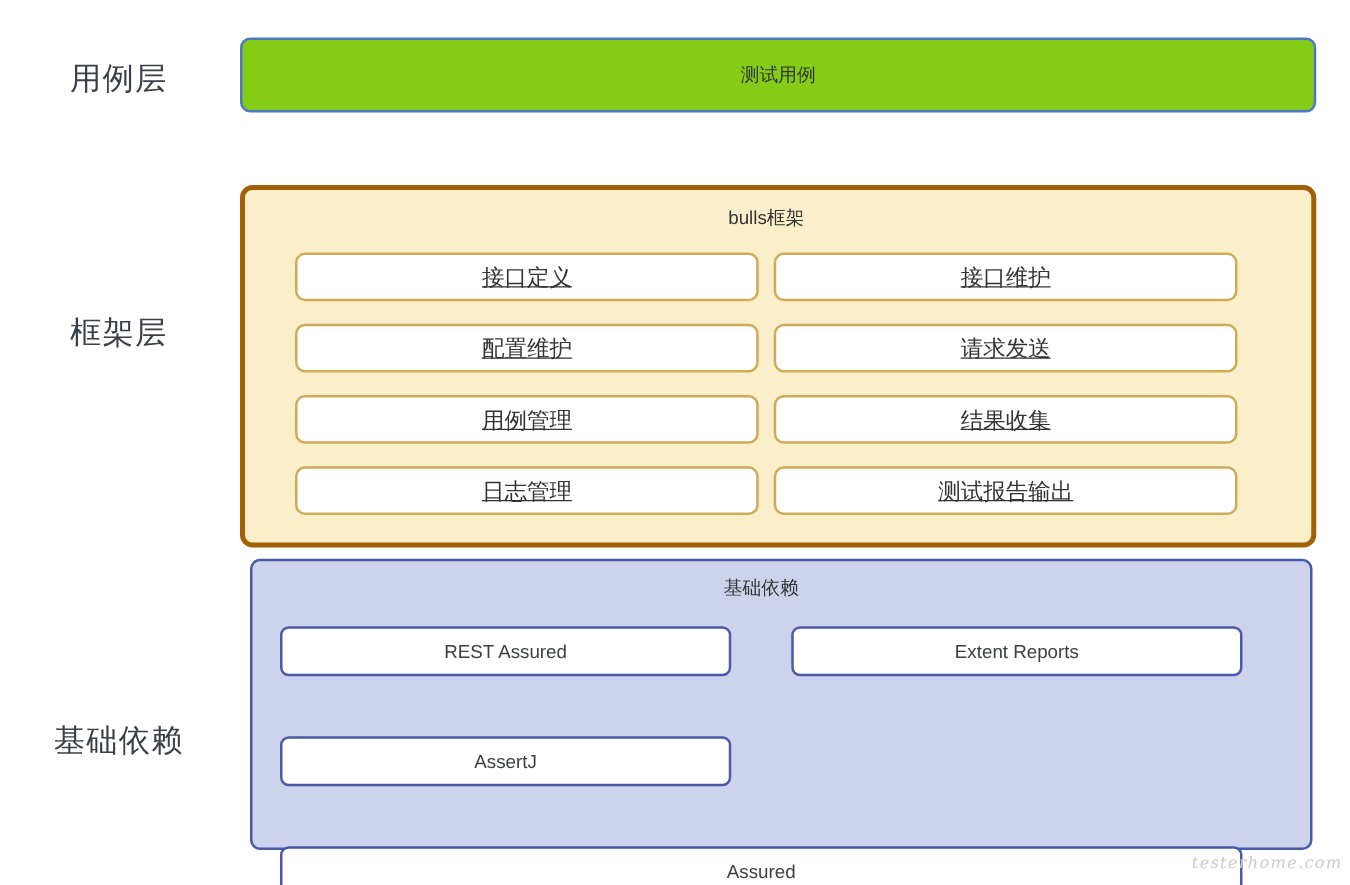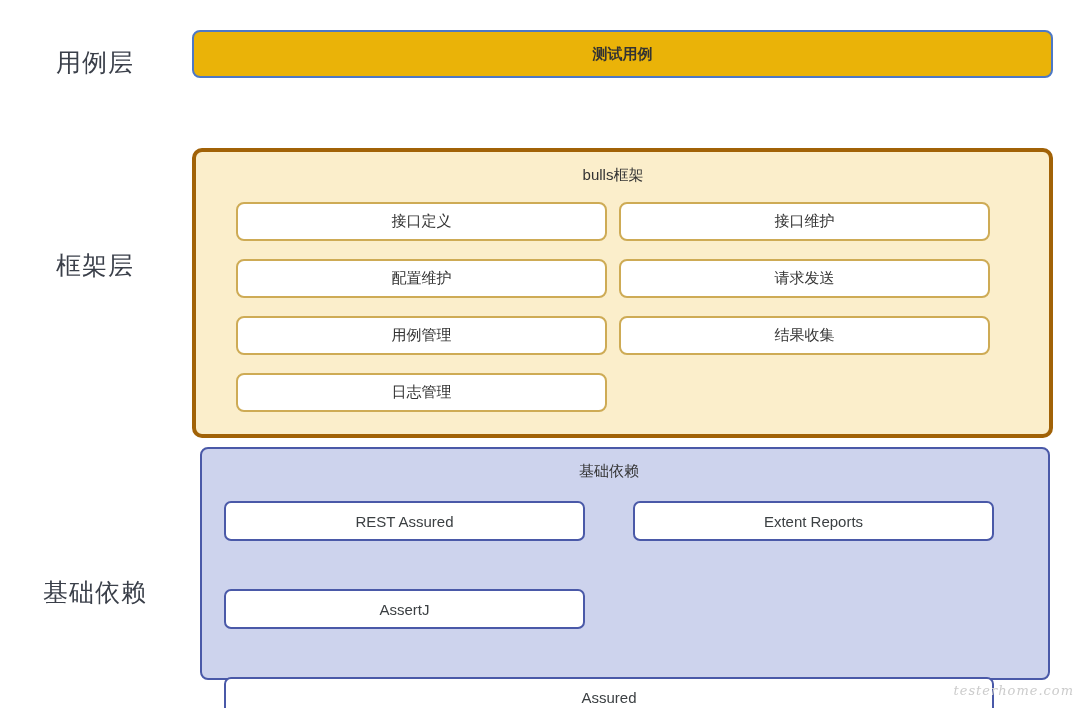--- a/index.html
+++ b/index.html
@@ -27,27 +27,26 @@
     letter-spacing: 1px;
   }
   #label-usecase  { top: 46px; }
   #label-framework{ top: 249px; text-align: center; }
   #label-base     { top: 576px; }
 
   
   .usecase-box {
     position: absolute;
     left: 192px; top: 30px;
-    width: 861px; height: 48px;
-    background: #eab308;
+    width: 861px; height: 60px;
+    background: #84cc16;
     border: 2px solid #4d78c6;
     border-radius: 8px;
     display: flex; align-items: center; justify-content: center;
     font-size: 15px;
-    font-weight: bold;
   }
 
   
   .framework-container {
     position: absolute;
     left: 192px; top: 122px;
     width: 861px; height: 290px;
     background: #fbeecb;
     border: 4px solid #a16207;
     border-radius: 10px;
@@ -67,21 +66,22 @@
     grid-template-columns: 1fr 1fr;
     column-gap: 12px;
     row-gap: 18px;
   }
   .module-box {
     height: 39px;
     background: #ffffff;
     border: 2px solid #ceab55;
     border-radius: 8px;
     display: flex; align-items: center; justify-content: center;
-    font-size: 15px;
+    font-size: 18px;
+    text-decoration: underline;
   }
 
   
   .base-container {
     position: absolute;
     left: 200px; top: 447px;
     width: 850px; height: 233px;
     background: #cdd3ed;
     border: 2px solid #4a59a8;
     border-radius: 8px;
@@ -132,20 +132,21 @@
   <div class="framework-container">
     <div class="container-title">bulls框架</div>
     <div class="framework-grid">
       <div class="module-box">接口定义</div>
       <div class="module-box">接口维护</div>
       <div class="module-box">配置维护</div>
       <div class="module-box">请求发送</div>
       <div class="module-box">用例管理</div>
       <div class="module-box">结果收集</div>
       <div class="module-box">日志管理</div>
+      <div class="module-box">测试报告输出</div>
     </div>
   </div>
 
   <div class="base-container">
     <div class="container-title">基础依赖</div>
     <div class="base-grid">
       <div class="dep-box">REST Assured</div>
       <div class="dep-box">Extent Reports</div>
       <div class="dep-box">AssertJ</div>
       <div class="dep-box full">Assured</div>

